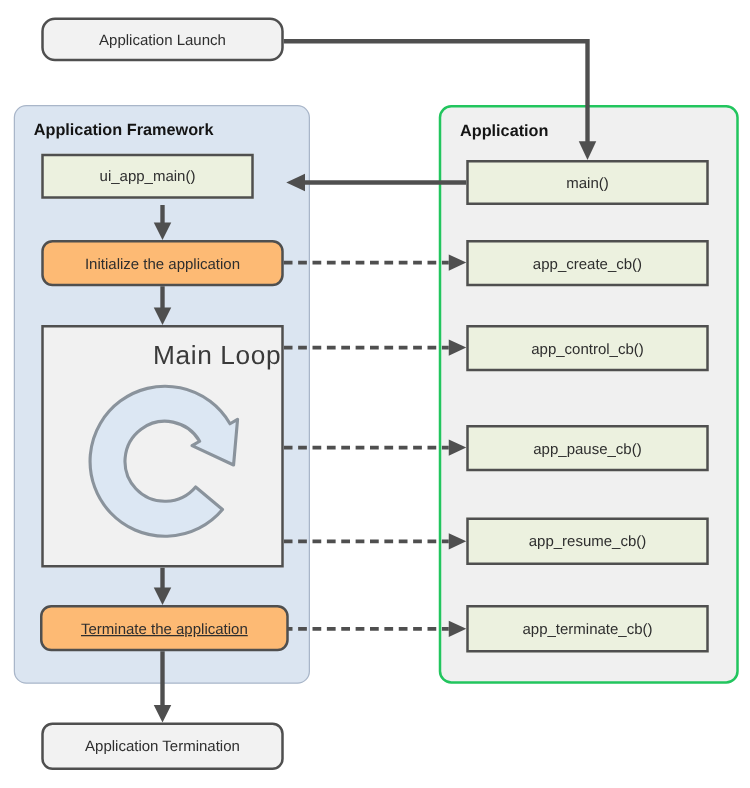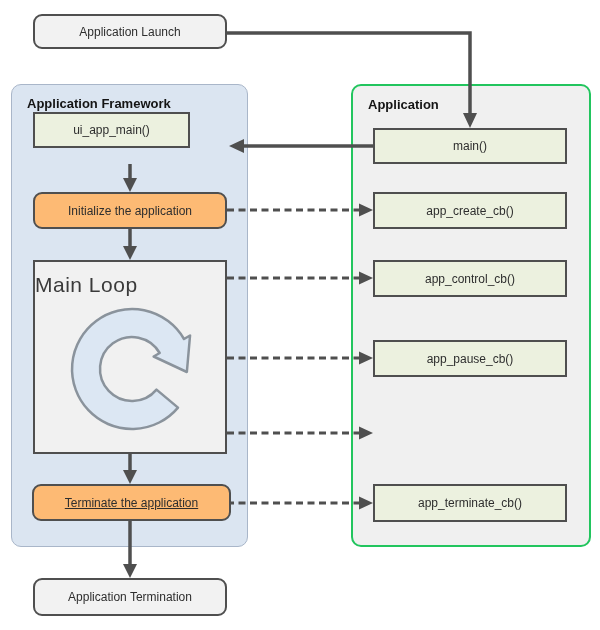--- a/index.html
+++ b/index.html
@@ -53,21 +53,21 @@
   .mainloop-box {
     position: absolute;
     box-sizing: border-box;
     background: #f1f1f1;
     border: 2px solid #4f4f4f;
     z-index: 2;
   }
   .mainloop-title {
     position: absolute;
     left: 0; right: 0; top: 11px;
-    text-align: left;
+    text-align: right;
     font-size: 21px;
     color: #3a3a3a;
     letter-spacing: 0.5px;
   }
   .loop-icon-svg {
     position: absolute;
     left: 31px; top: 41px;
   }
   svg.arrows {
     position: absolute;
@@ -112,25 +112,25 @@
       <polygon points="130,484 123,470 137,470"></polygon>
       <polygon points="130,578 123,564 137,564"></polygon>
       <polygon points="373,210 359,203.5 359,216.5"></polygon>
       <polygon points="373,278 359,271.5 359,284.5"></polygon>
       <polygon points="373,358 359,351.5 359,364.5"></polygon>
       <polygon points="373,433 359,426.5 359,439.5"></polygon>
       <polygon points="373,503 359,496.5 359,509.5"></polygon>
     </g>
   </svg>
 
-  <div class="node rounded" style="left:33px; top:14px; width:194px; height:35px;">Application Launch</div>
+  <div class="node rounded" style="left:33px; top:14px; width:194px; height:35px;border-radius:11px;">Application Launch</div>
 
   <div class="node rounded" style="left:33px; top:578px; width:194px; height:38px;">Application Termination</div>
 
-  <div class="node green" style="left:33px; top:112px; width:157px; height:36px;">ui_app_main()</div>
+  <div class="node green" style="left:33px; top:123px; width:170px; height:36px;">ui_app_main()</div>
 
   <div class="node rounded plain" style="left:33px; top:192px; width:194px; height:37px;">Initialize the application</div>
 
   <div class="mainloop-box" style="left:33px; top:260px; width:194px; height:194px;">
     <div class="mainloop-title">Main Loop</div>
     <svg class="loop-icon-svg" width="132" height="132" viewBox="-66 -66 132 132">
       <path d="M46,38.6
                A60,60 0 1 1 52,-30
                L58.05,-33.5
                L54.85,3
@@ -144,16 +144,17 @@
   <div class="node rounded plain" style="left:32px; top:484px; width:199px; height:37px;text-decoration:underline;">Terminate the application</div>
 
   <div class="node green" style="left:373px; top:128px; width:194px; height:36px;">main()</div>
 
   <div class="node green" style="left:373px; top:192px; width:194px; height:37px;">app_create_cb()</div>
 
   <div class="node green" style="left:373px; top:260px; width:194px; height:37px;">app_control_cb()</div>
 
   <div class="node green" style="left:373px; top:340px; width:194px; height:37px;">app_pause_cb()</div>
 
+  <div class="node green" style="left:373px; top:414px; width:194px; height:38px;">app_resume_cb()</div>
 
   <div class="node green" style="left:373px; top:484px; width:194px; height:38px;">app_terminate_cb()</div>
 
 </div>
 
 </body></html>

